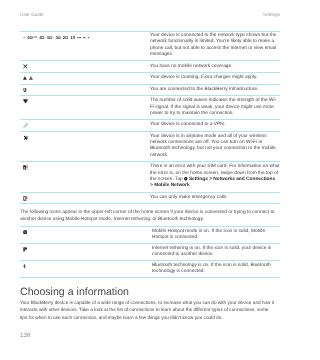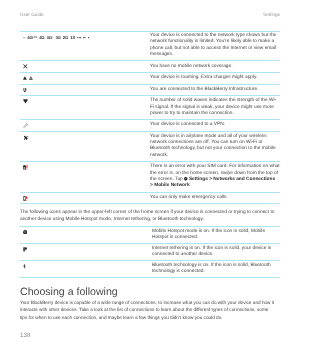--- a/index.html
+++ b/index.html
@@ -213,16 +213,16 @@
             <span class="ico">
               <svg width="3.1" height="4.8" viewBox="0 0 14 26" xmlns="http://www.w3.org/2000/svg">
                 <path d="M5.2 0.4 L12.6 7.3 L7.6 12.3 L12.6 17.4 L5.2 25.0 L5.2 14.6 L1.8 18.2 L0.2 16.5 L5.0 12.3 L0.2 8.2 L1.8 6.4 L5.2 10.1 Z M7.6 4.6 L7.6 8.6 L9.8 7.3 Z M7.6 16.3 L7.6 20.4 L9.8 17.4 Z" fill="#171717" fill-rule="evenodd"></path>
               </svg>
             </span>
           </div>
         </div>
         <div class="c2">Bluetooth technology is on. If the icon is solid, Bluetooth technology is connected.</div>
       </div>
     </div>
-  <div class="heading" id="hd" style="top: 287px;">Choosing a following</div>
+  <div class="heading" id="hd" style="top: 287px;">Choosing a information</div>
   <div class="bodytext" id="bd" style="top: 298.6px;">Your BlackBerry device is capable of a wide range of connections, to increase what you can do with your device and how it interacts with other devices. Take a look at the list of connections to learn about the different types of connections, some tips for when to use each connection, and maybe learn a few things you didn't know you could do.</div>
   <div class="pno" style="top:333.3px">138</div>
 </div>
 
 </body></html>

